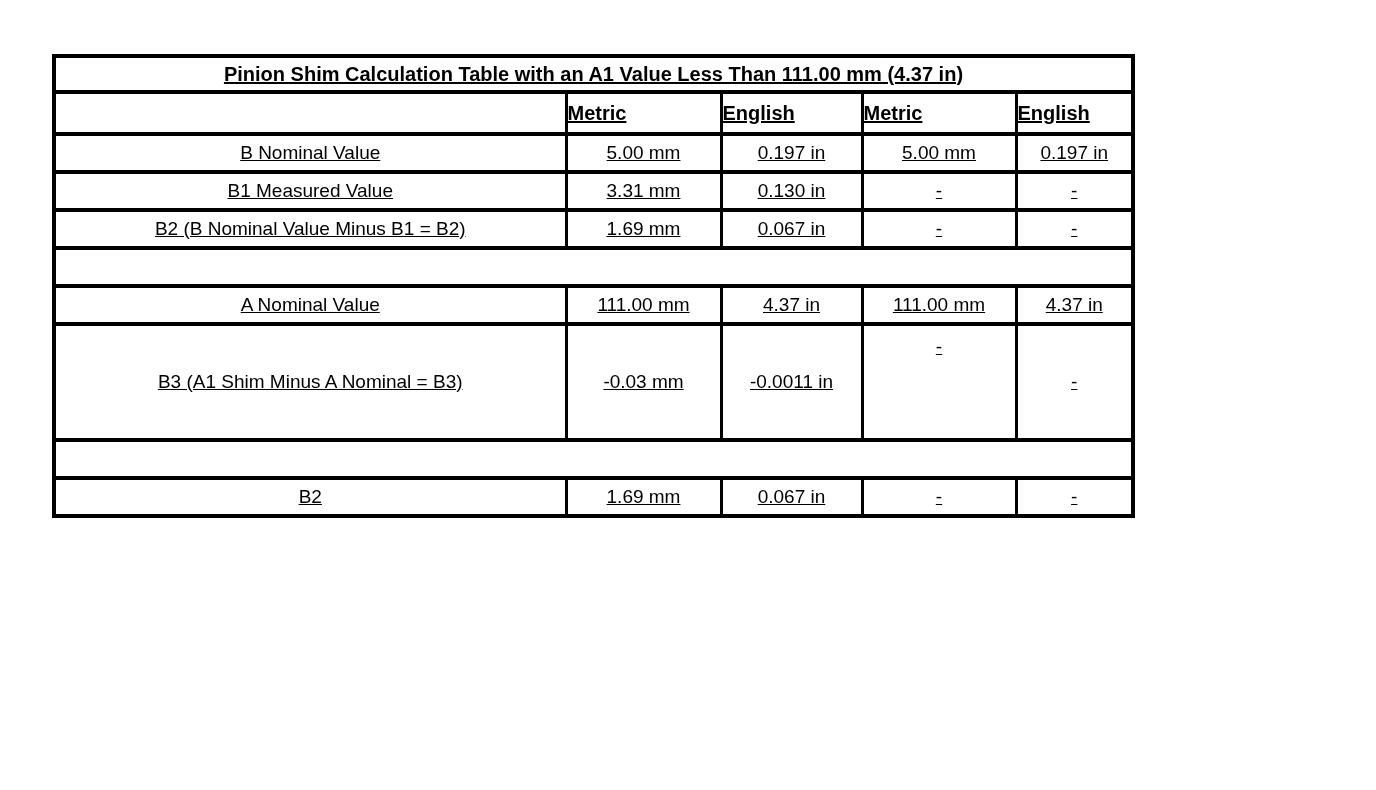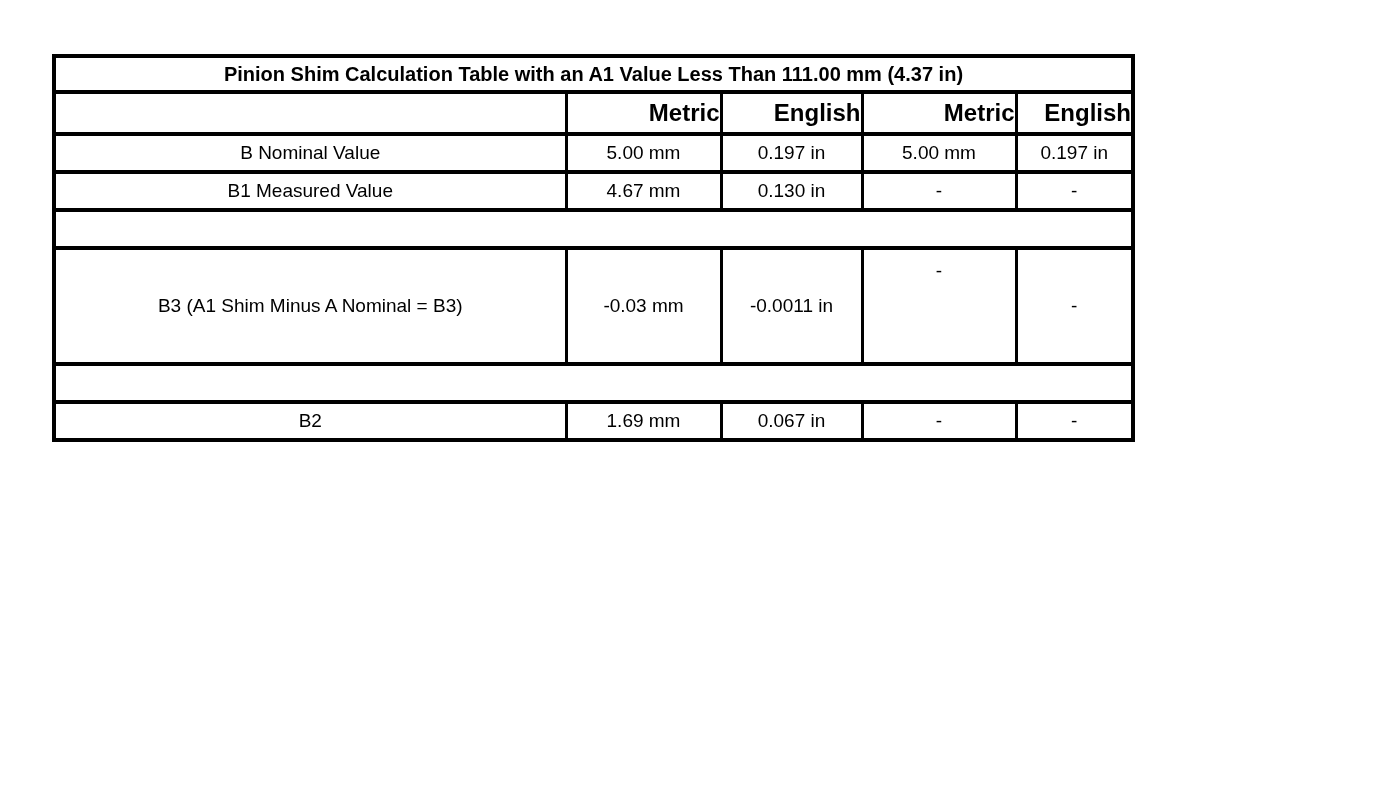--- a/index.html
+++ b/index.html
@@ -15,20 +15,21 @@
     color: #000000;
   }
   table.shim-table {
     position: absolute;
     left: 52px;
     top: 54px;
     border-collapse: collapse;
     table-layout: fixed;
     background: #f9a8d4;
     border: 4px solid #000000;
+    text-decoration: underline;
   }
   table.shim-table td {
     border-left: 3px solid #000000;
     border-right: 3px solid #000000;
     border-top: 4px solid #000000;
     border-bottom: 4px solid #000000;
     padding: 0;
     overflow: hidden;
     white-space: nowrap;
     vertical-align: middle;
@@ -40,23 +41,23 @@
     text-align: center;
     height: 32px;
   }
   td.hdr {
     font-size: 21px;
     font-weight: bold;
     text-align: center;
     height: 32px;
   }
   td.subhdr {
-    font-size: 24px;
+    font-size: 20px;
     font-weight: bold;
-    text-align: right;
+    text-align: left;
     height: 38px;
   }
   td.label {
     font-size: 19px;
     text-align: center;
     padding-left: 4px;
     height: 34px;
   }
   td.val {
     font-size: 19px;
@@ -100,30 +101,44 @@
 
     <tr>
       <td class="label">B Nominal Value</td>
       <td class="val">5.00 mm</td>
       <td class="val">0.197 in</td>
       <td class="val">5.00 mm</td>
       <td class="val">0.197 in</td>
     </tr>
     <tr>
       <td class="label">B1 Measured Value</td>
-      <td class="val">4.67 mm</td>
+      <td class="val">3.31 mm</td>
       <td class="val">0.130 in</td>
+      <td class="val">-</td>
+      <td class="val">-</td>
+    </tr>
+    <tr>
+      <td class="label">B2 (B Nominal Value Minus B1 = B2)</td>
+      <td class="val">1.69 mm</td>
+      <td class="val">0.067 in</td>
       <td class="val">-</td>
       <td class="val">-</td>
     </tr>
 
     <tr class="spacer-row">
       <td colspan="5"></td>
     </tr>
 
+    <tr>
+      <td class="label">A Nominal Value</td>
+      <td class="val">111.00 mm</td>
+      <td class="val">4.37 in</td>
+      <td class="val">111.00 mm</td>
+      <td class="val">4.37 in</td>
+    </tr>
     <tr class="tall-row">
       <td class="label">B3 (A1 Shim Minus A Nominal = B3)</td>
       <td class="val">-0.03 mm</td>
       <td class="val">-0.0011 in</td>
       <td class="val dash-top">-</td>
       <td class="val">-</td>
     </tr>
 
     <tr class="spacer-row">
       <td colspan="5"></td>

